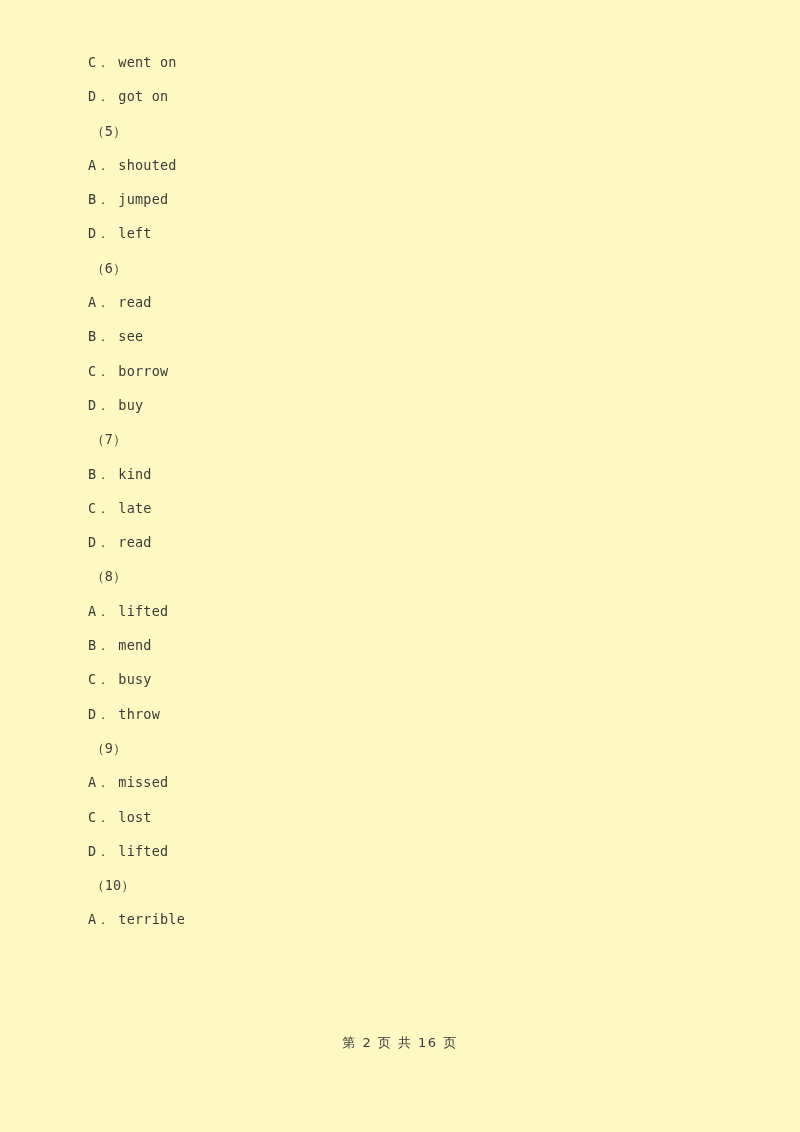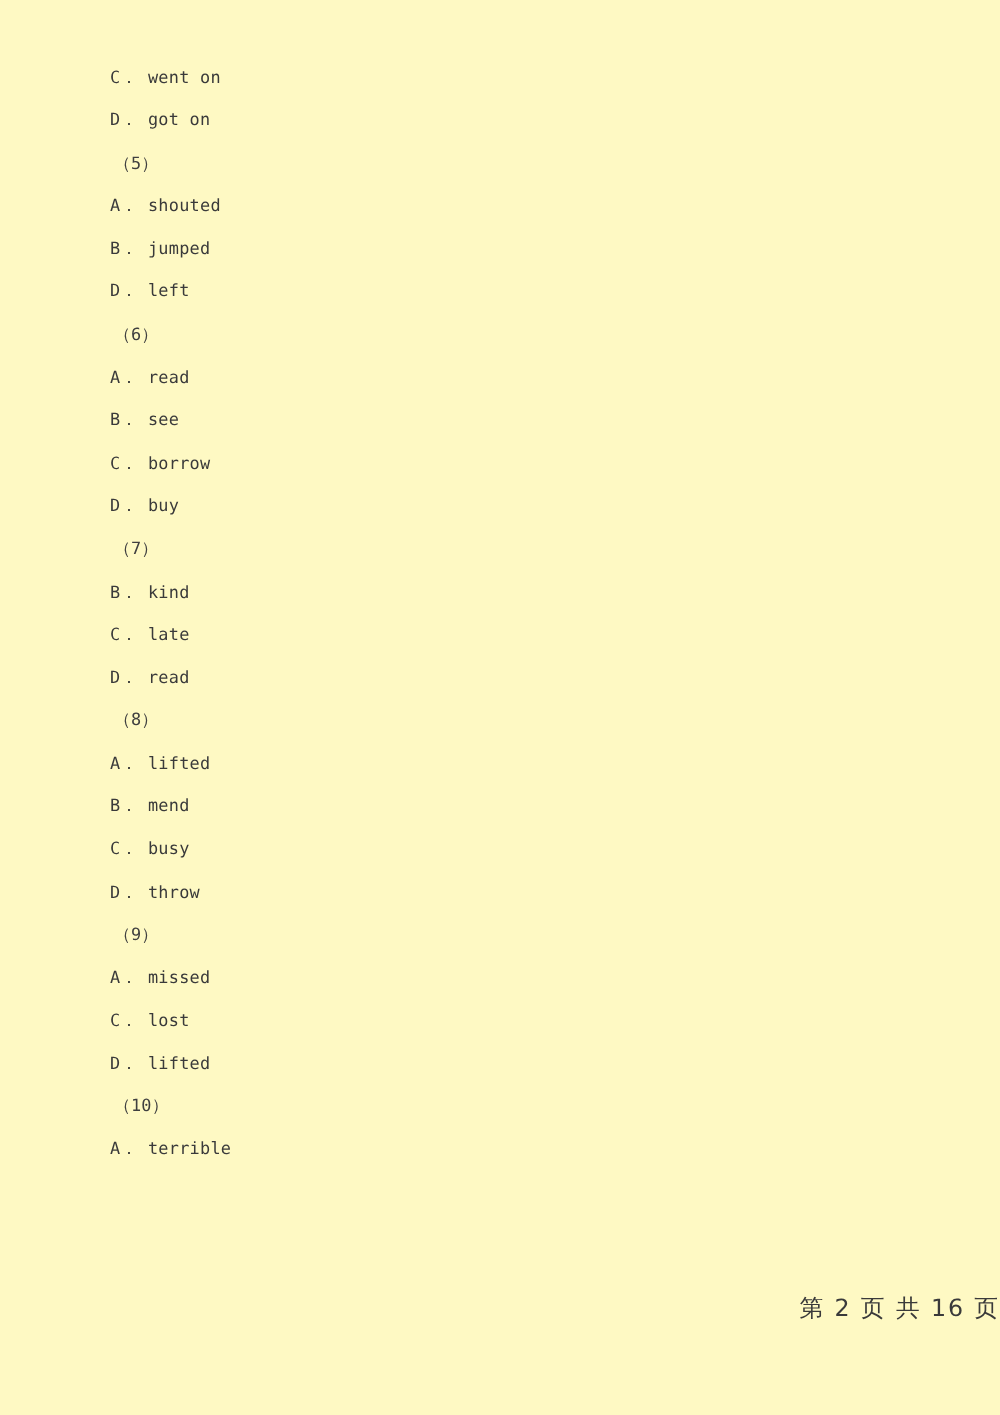--- a/index.html
+++ b/index.html
@@ -56,23 +56,23 @@
   .opt-text {
     color: #3a3a3a;
   }
 
   
   .footer {
     position: absolute;
     left: 0;
     right: 0;
     top: 1034px;
-    text-align: right;
+    text-align: center;
     font-family: "DejaVu Sans", "Liberation Sans", sans-serif;
-    font-size: 19px;
+    font-size: 13px;
     color: #3a3a3a;
     letter-spacing: 1.5px;
     white-space: pre;
   }
 </style>
 </head>
 <body>
 
 <div class="page">
 

